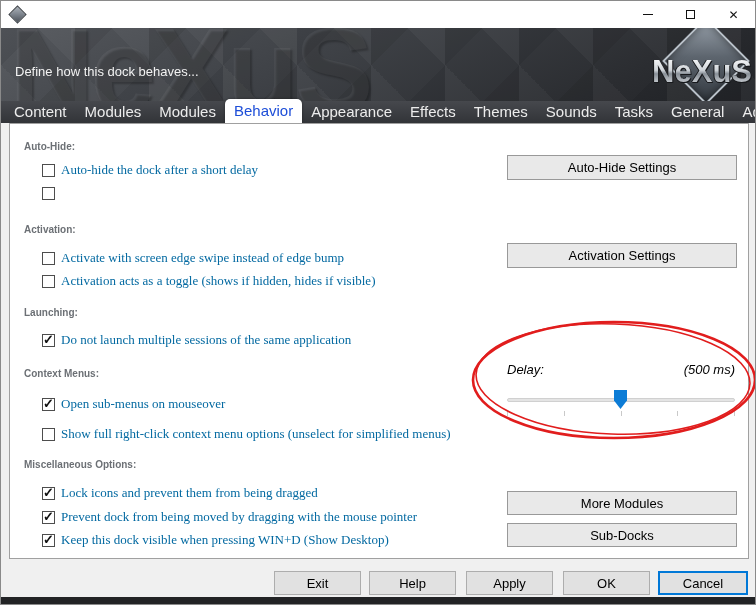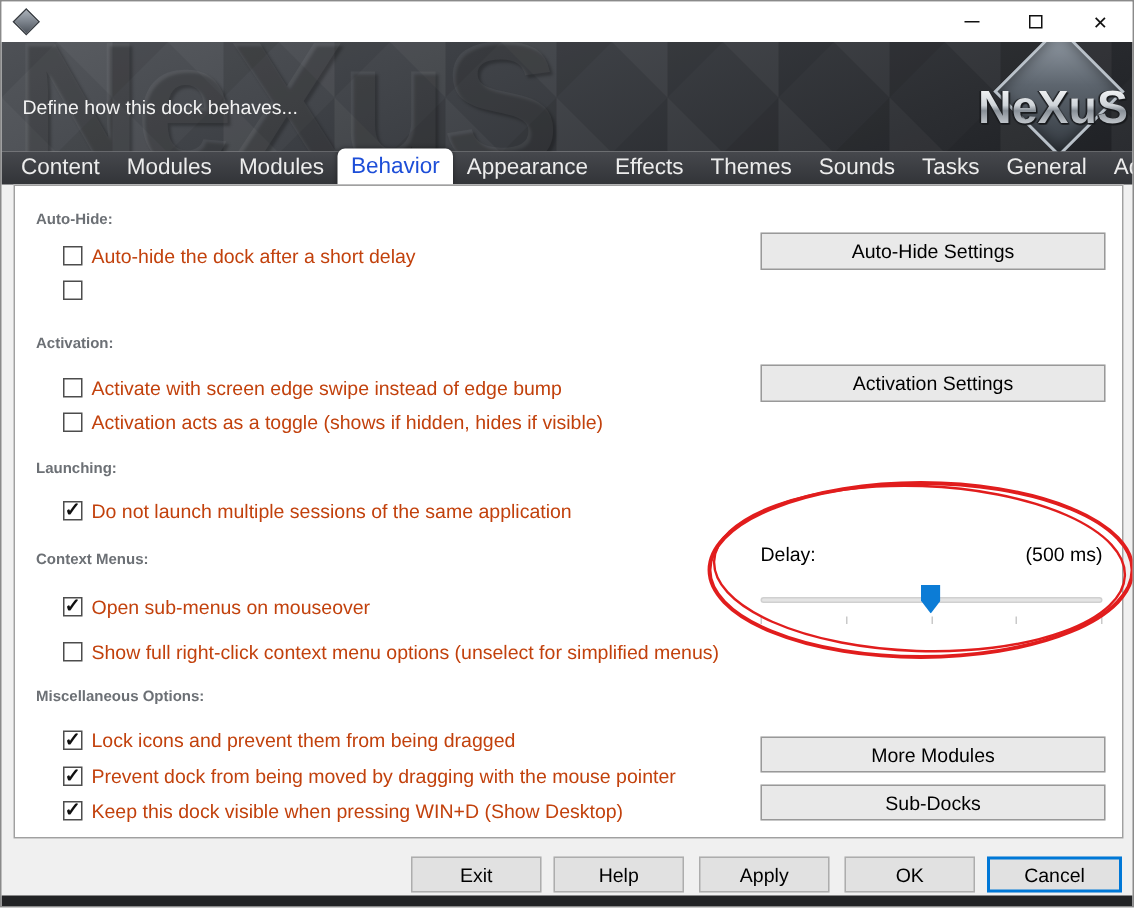--- a/index.html
+++ b/index.html
@@ -94,32 +94,32 @@
   }
   .cb-row { position:absolute; left:32px; height:16px; display:flex; align-items:center; }
   .checkbox {
     position:relative; width:13px; height:13px; background:#fff;
     border:1px solid #4d4d4d; margin-right:6px; flex:none;
   }
   .checkbox.checked::before {
     content:"✓"; position:absolute; left:0px; top:-2px;
     font-size:13px; font-weight:bold; color:#101010; line-height:14px;
   }
-  .cb-label { font-size:13px; color:#c2410c; white-space:nowrap; }
+  .cb-label { font-size:13px; color:#0369a1; white-space:nowrap;font-family:Liberation Serif, serif; }
 
   .push-btn {
     position:absolute; left:497px; width:230px; height:25px;
     background:#e9e9e9; border:1px solid #999999;
     font-size:13px; color:#000; display:flex; align-items:center; justify-content:center;
   }
 
   
   .delay-row {
     position:absolute; left:497px; top:238px; width:228px;
-    display:flex; justify-content:space-between; font-size:13px; color:#000;
+    display:flex; justify-content:space-between; font-size:13px; color:#000;font-style:italic;
   }
   .slider-track {
     position:absolute; left:497px; top:274px; width:228px; height:4px;
     background:#e4e4e4; border:1px solid #d0d0d0; border-radius:2px;
   }
   .slider-thumb {
     position:absolute; left:604px; top:266px; width:13px; height:19px;
     background:#0c7cd6;
     clip-path:polygon(0 0,100% 0,100% 55%,50% 100%,0 55%);
   }

